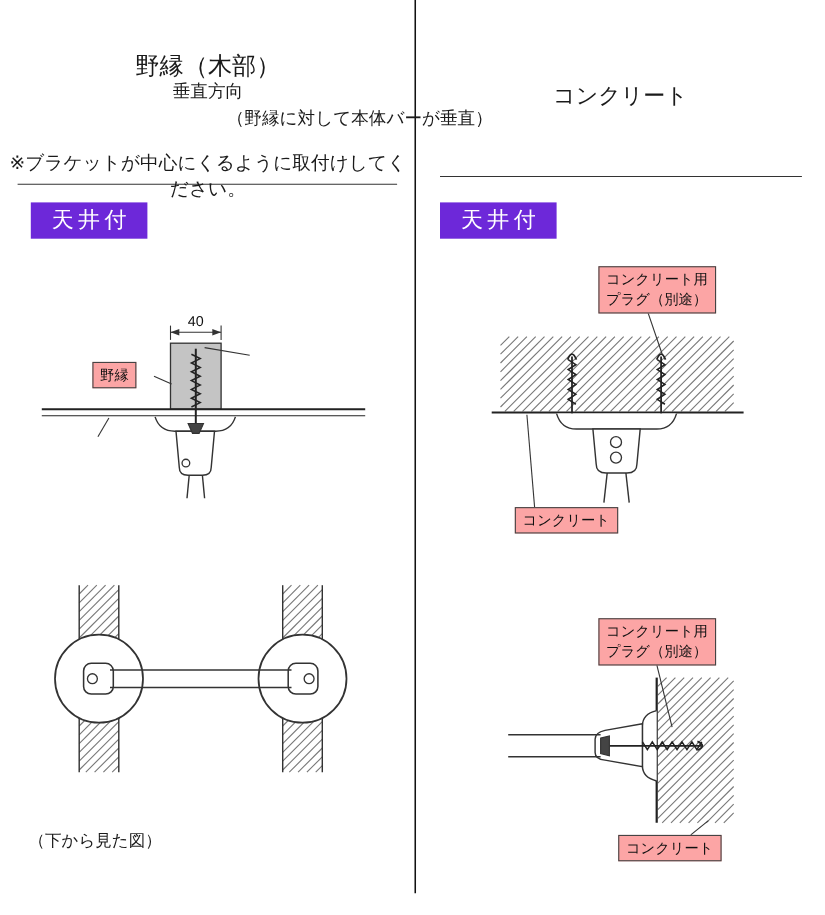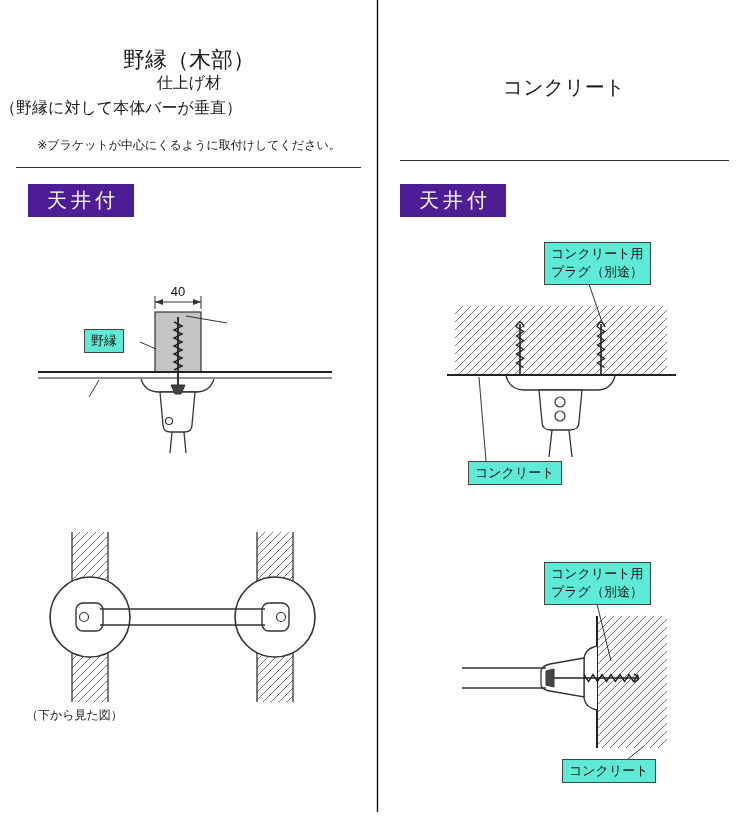--- a/index.html
+++ b/index.html
@@ -1,34 +1,34 @@
 <!DOCTYPE html>
 <html><head>
 <meta charset="utf-8">
 <style>
   * { margin:0; padding:0; box-sizing:border-box; }
   html,body { background:#fff; }
   body { font-family:"Liberation Sans","DejaVu Sans",sans-serif; color:#1a1a1a; }
   #page { position:relative; width:750px; height:832px; background:#fff; overflow:hidden; }
   .badge {
-    position:absolute; background:#4c1d95; color:#fff;
+    position:absolute; background:#6d28d9; color:#fff;
     font-size:20px; letter-spacing:4px; padding:4px 0 5px 4px;
     text-align:center; line-height:1.2;
   }
   .labelbox {
-    position:absolute; background:#5eead4; border:1px solid #444;
+    position:absolute; background:#fca5a5; border:1px solid #444;
     font-size:13px; line-height:1.42; padding:2px 6px;
     white-space:pre-line; color:#111;
   }
   .title-l { position:absolute; left:0; top:32px; width:378px; font-size:22px; text-align:center;margin-top:13px; }
   .sub1 { position:absolute; left:0; top:73px; width:378px; font-size:16px; text-align:center; }
-  .sub2 { position:absolute; left:0; top:98px; width:448px; font-size:16px; text-align:left; }
-  .note { position:absolute; left:0; top:137px; width:378px; font-size:12px; text-align:center; }
+  .sub2 { position:absolute; left:0; top:98px; width:448px; font-size:16px; text-align:right; }
+  .note { position:absolute; left:0; top:137px; width:378px; font-size:17px; text-align:center; }
   .title-r { position:absolute; left:378px; top:74px; width:372px; font-size:20px; text-align:center; }
-  .caption { position:absolute; font-size:12px; }
+  .caption { position:absolute; font-size:15px;margin-top:48px; }
   svg { position:absolute; left:0; top:0; }
   svg text { font-family:"Liberation Sans","DejaVu Sans",sans-serif; }
 </style>
 </head>
 <body>
 
 <div id="page">
 
   <svg id="art" width="750" height="832" viewBox="0 0 750 832">
 
@@ -229,21 +229,21 @@
           <path d="M584,674.5 L588.5,681.5 L593,674.5 L597.5,681.5 L602,674.5 L606.5,681.5 L611,674.5 L615.5,681.5 L620,674.5 L624.5,681.5 L629,674.5 L633.5,681.5 L638,674.5" fill="none" stroke="#222" stroke-width="1.4"></path>
         </g>
       <path d="M546,671 L554,669 L554,687 L546,685 Z" fill="#444" stroke="#333" stroke-width="1"></path>
       <path d="M634,674 Q643,678 634,682" fill="none" stroke="#222" stroke-width="1.6"></path>
       <line x1="597" y1="604" x2="611" y2="661" stroke="#333" stroke-width="1"></line>
       <line x1="628" y1="759" x2="644" y2="746" stroke="#333" stroke-width="1"></line>
     </g>
   </svg>
 
   <div class="title-l">野縁（木部）</div>
-  <div class="sub1">仕上げ材</div>
+  <div class="sub1">垂直方向</div>
   <div class="sub2">（野縁に対して本体バーが垂直）</div>
   <div class="note">※ブラケットが中心にくるように取付けしてください。</div>
 
   <div class="badge" style="left:28px; top:184px; width:106px;">天井付</div>
 
   <div class="labelbox" style="left:84px; top:329px;">野縁</div>
 
   <div class="caption" style="left:26px; top:707px;">（下から見た図）</div>
 
   <div class="title-r">コンクリート</div>

